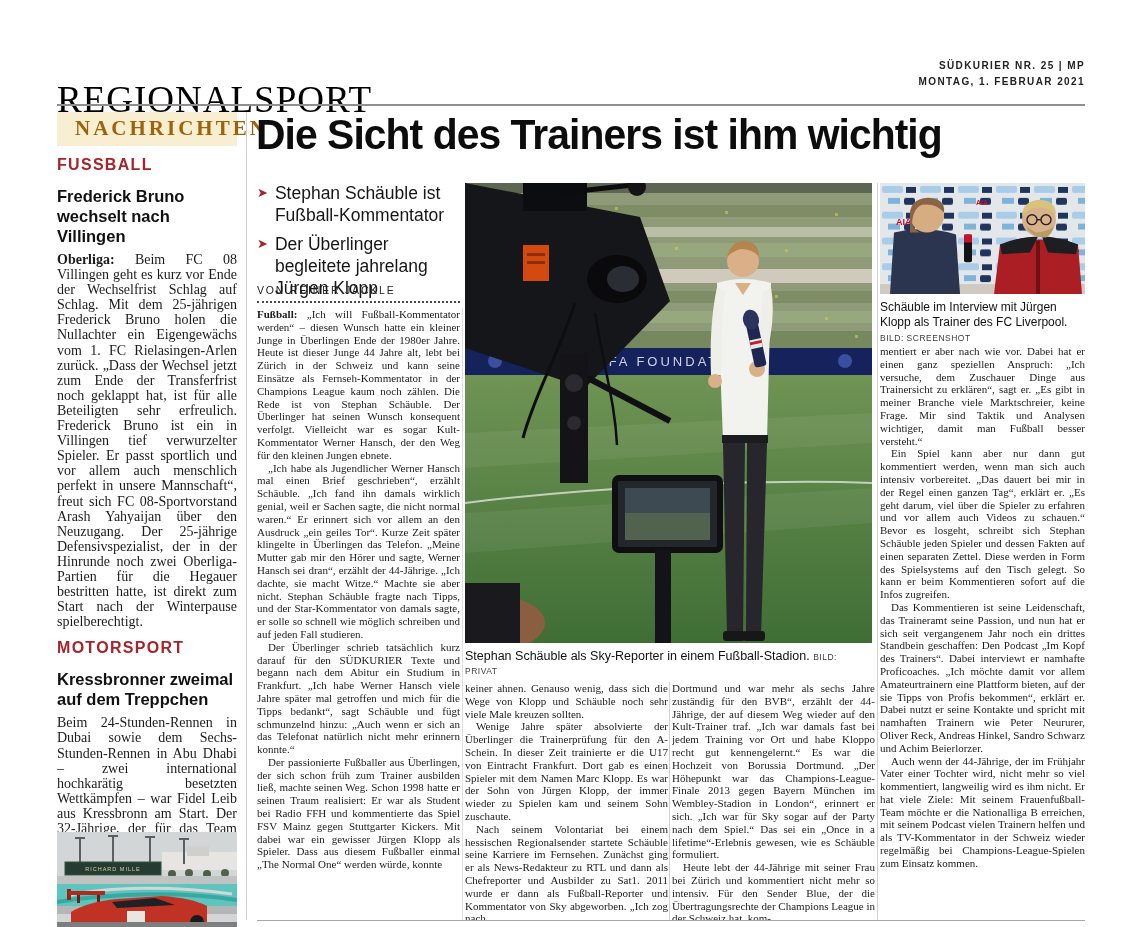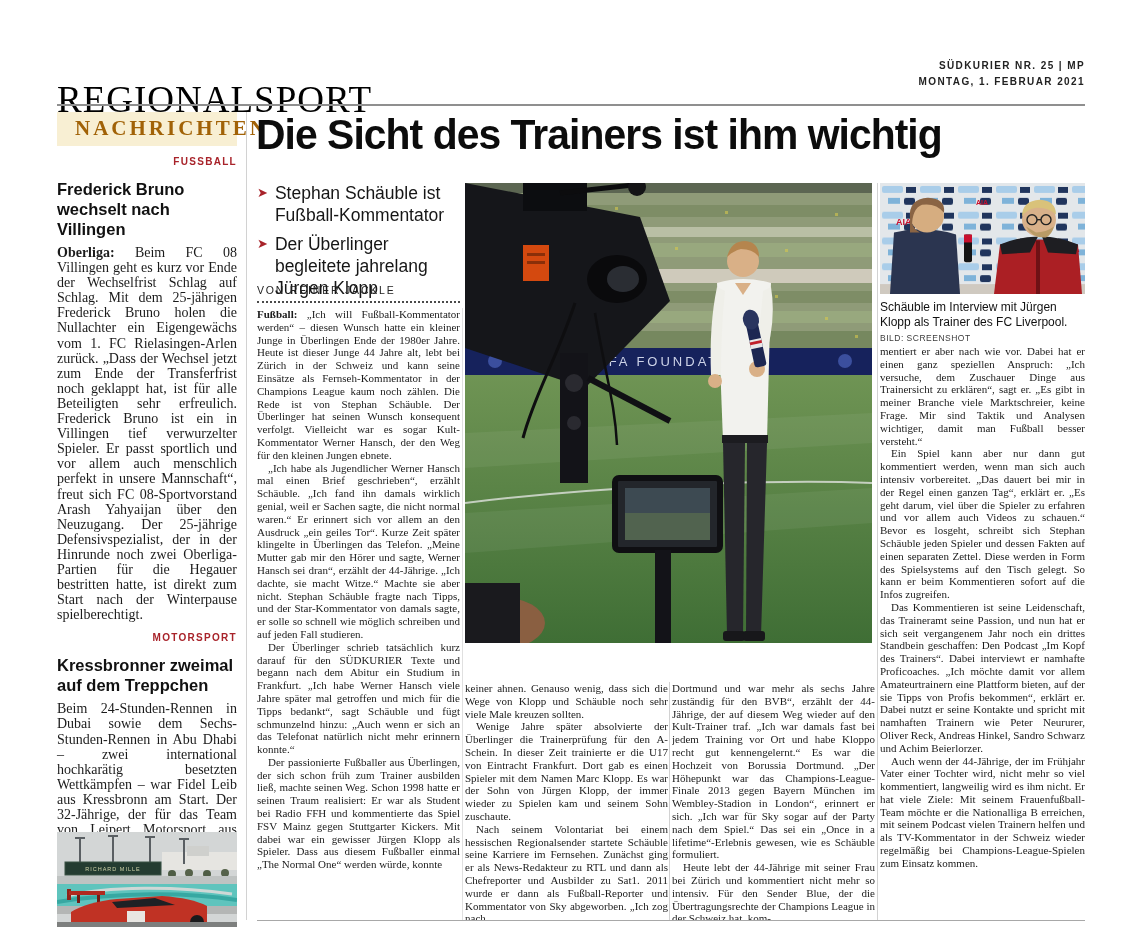--- a/index.html
+++ b/index.html
@@ -9,22 +9,22 @@
   .masthead{position:absolute;left:57px;top:54px;font-family:"Liberation Serif",serif;
             font-size:37px;letter-spacing:1px;color:#000000;font-weight:400;margin-top:24px;}
   .issue{position:absolute;right:39px;top:58px;text-align:right;
          font-family:"Liberation Sans",sans-serif;font-size:10px;font-weight:bold;
          letter-spacing:1.4px;color:#222;line-height:16px;}
   .head-rule{position:absolute;left:57px;top:104px;width:1028px;height:2px;background:#8f8f8f;}
   
   .sidebar{position:absolute;left:57px;top:112px;width:180px;}
   .nb-head{background:#f8efd3;padding:4px 7px 5px 18px;font-family:"Liberation Serif",serif;
            font-weight:700;font-size:21px;letter-spacing:3px;color:#a16207;}
-  .kicker{font-family:"Liberation Sans",sans-serif;font-weight:bold;font-size:10px;
-          letter-spacing:1.3px;color:#a8232a;margin:10px 0 3px 0;text-align:right;}
+  .kicker{font-family:"Liberation Sans",sans-serif;font-weight:bold;font-size:16px;
+          letter-spacing:1.3px;color:#a8232a;margin:10px 0 3px 0;}
   .sb-hl{font-family:"Liberation Sans",sans-serif;font-weight:bold;font-size:16.5px;
          line-height:20px;color:#111;margin:12px 0 6px 0;}
   .sb-body{font-size:14px;line-height:15.1px;text-align:justify;margin:0;}
   .sb-photo{position:absolute;left:57px;top:832px;width:180px;height:95px;}
   
   .vrule{position:absolute;width:1px;background:#d2d2d2;}
   .bottom-rule{position:absolute;left:257px;top:920px;width:828px;height:1px;background:#a8a8a8;}
   
   .main-hl{position:absolute;left:256px;top:110px;width:830px;
            font-family:"Liberation Sans",sans-serif;font-weight:bold;font-size:43px;
@@ -232,20 +232,24 @@
       <path d="M252,104 Q244,142 246,192 L256,192 Q256,146 260,108 Z" fill="#efefe9"></path>
       <circle cx="250" cy="198" r="7" fill="#d9b087"></circle>
       <rect x="257" y="252" width="46" height="8" fill="#1c1c20"></rect>
       <path d="M258,260 L280,260 L278,452 L262,452 Z" fill="#26262c"></path>
       <path d="M282,260 L302,260 L296,452 L281,452 Z" fill="#26262c"></path>
       <rect x="258" y="448" width="22" height="10" rx="3" fill="#17171a"></rect>
       <rect x="278" y="448" width="22" height="10" rx="3" fill="#17171a"></rect>
     </g>
   </svg>
 
+  <div class="main-cap">
+    <span>Stephan Schäuble als Sky-Reporter in einem Fußball-Stadion.</span>
+    <span class="credit">BILD: PRIVAT</span>
+  </div>
 
   <div class="col" id="col2">
     <p>keiner ahnen. Genauso wenig, dass sich die Wege von Klopp und Schäuble noch sehr viele Male kreuzen sollten.</p>
     <p>Wenige Jahre später absolvierte der Überlinger die Trainerprüfung für den A-Schein. In dieser Zeit trainierte er die U17 von Eintracht Frankfurt. Dort gab es einen Spieler mit dem Namen Marc Klopp. Es war der Sohn von Jürgen Klopp, der immer wieder zu Spielen kam und seinem Sohn zuschaute.</p>
     <p>Nach seinem Volontariat bei einem hessischen Regionalsender startete Schäuble seine Karriere im Fernsehen. Zunächst ging er als News-Redakteur zu RTL und dann als Chefreporter und Ausbilder zu Sat1. 2011 wurde er dann als Fußball-Reporter und Kommentator von Sky abgeworben. „Ich zog nach</p>
   </div>
   <div class="col" id="col3">
     <p>Dortmund und war mehr als sechs Jahre zuständig für den BVB“, erzählt der 44-Jährige, der auf diesem Weg wieder auf den Kult-Trainer traf. „Ich war damals fast bei jedem Training vor Ort und habe Kloppo recht gut kennengelernt.“ Es war die Hochzeit von Borussia Dortmund. „Der Höhepunkt war das Champions-League-Finale 2013 gegen Bayern München im Wembley-Stadion in London“, erinnert er sich. „Ich war für Sky sogar auf der Party nach dem Spiel.“ Das sei ein „Once in a lifetime“-Erlebnis gewesen, wie es Schäuble formuliert.</p>
     <p>Heute lebt der 44-Jährige mit seiner Frau bei Zürich und kommentiert nicht mehr so intensiv. Für den Sender Blue, der die Übertragungsrechte der Champions League in der Schweiz hat, kom-</p>
   </div>

